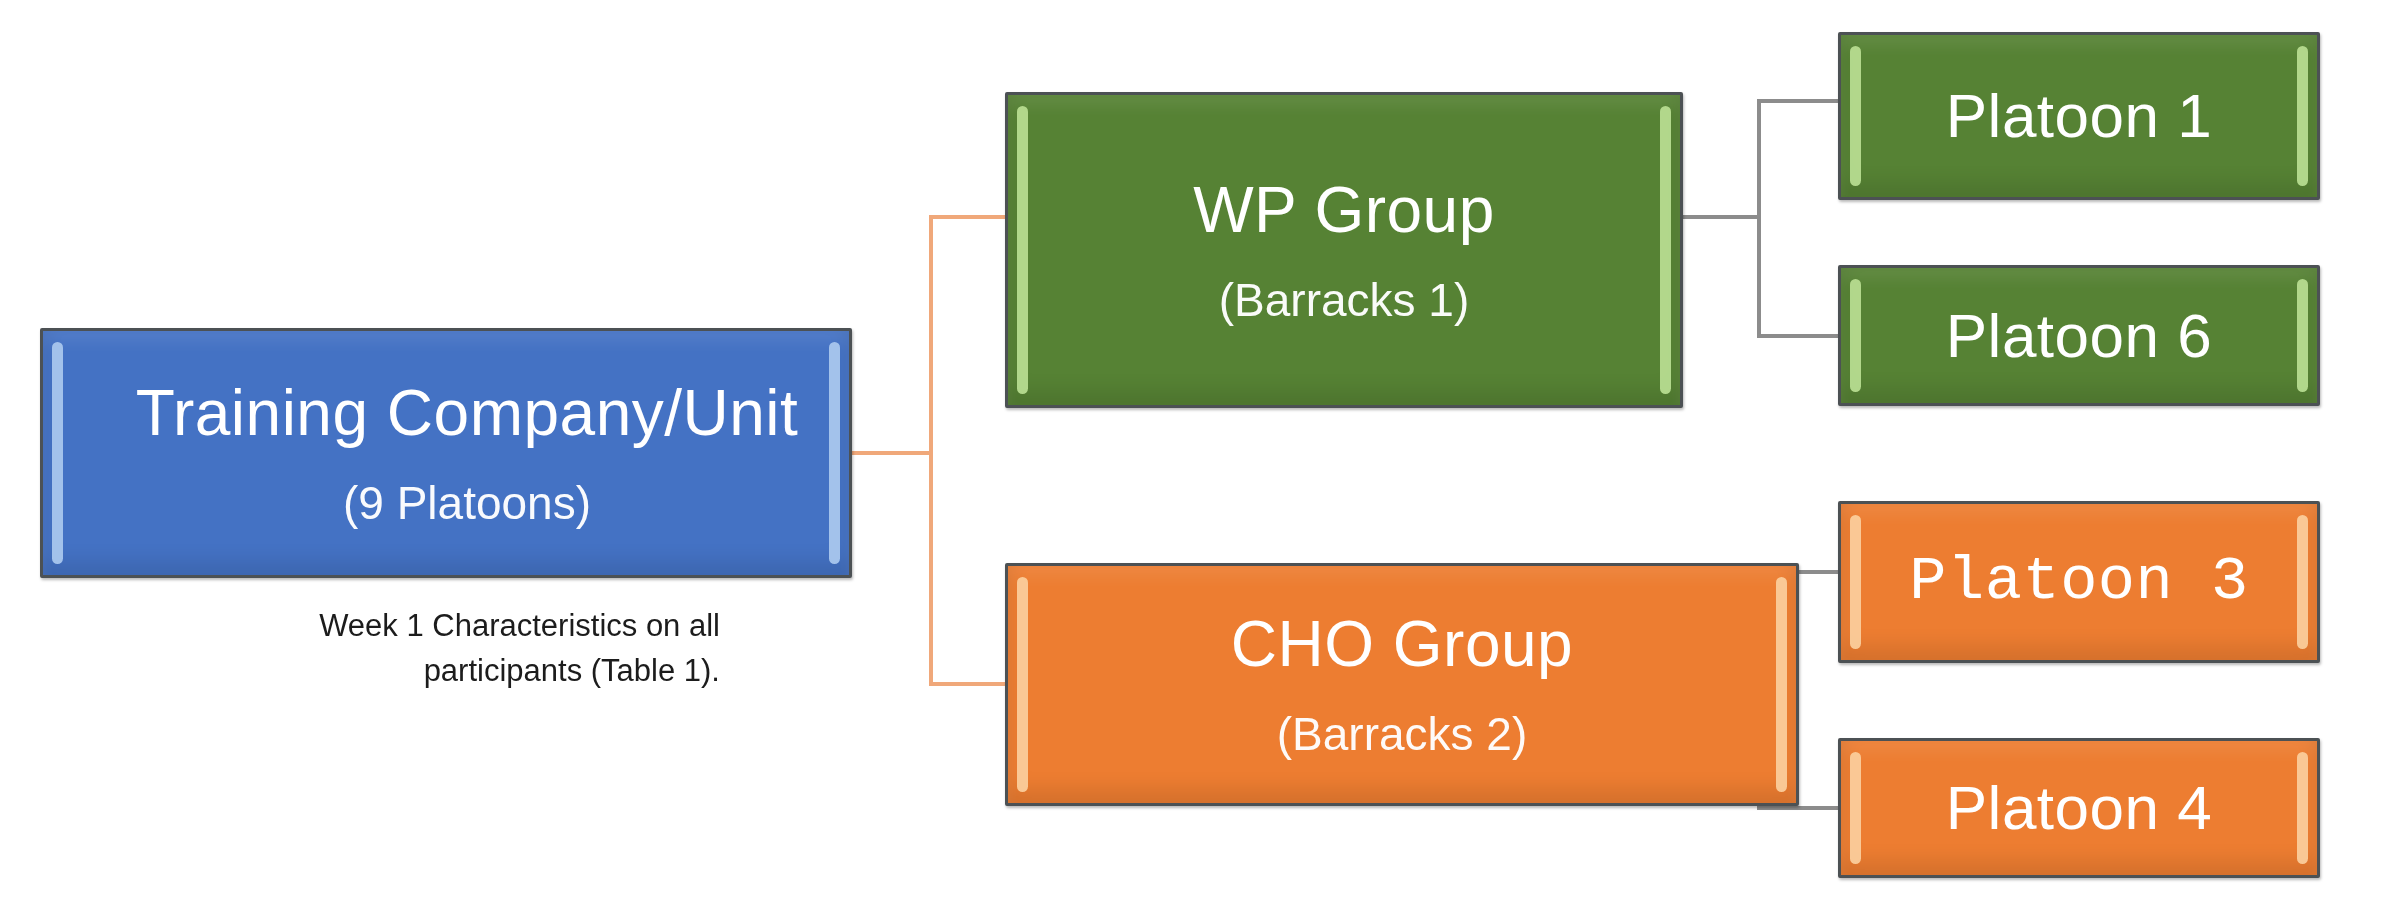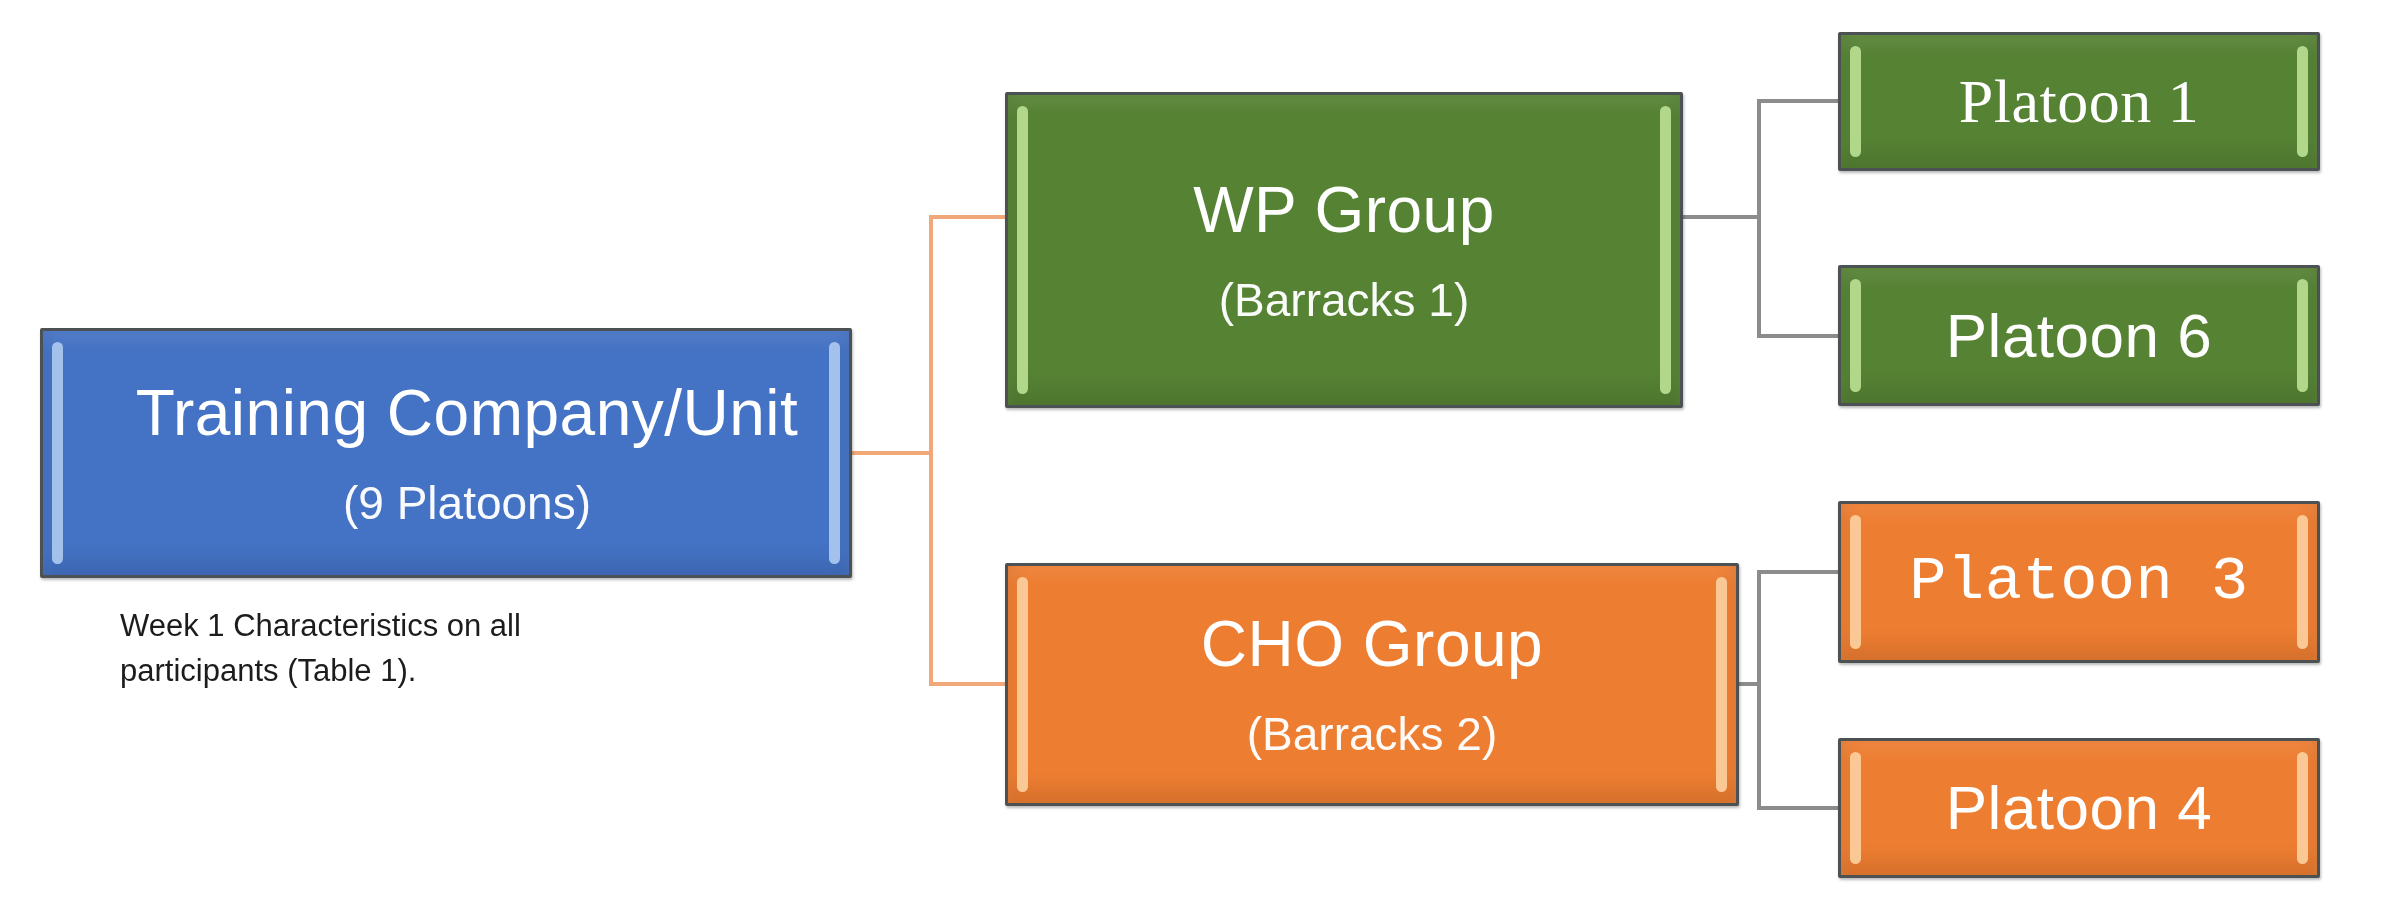--- a/index.html
+++ b/index.html
@@ -35,20 +35,21 @@
   .node--small .node__title{font-size:62px;}
   
   .seg{position:absolute;}
   .seg--o{background:var(--connector-orange,#F0A87A);}
   .seg--g{background:var(--connector-gray,#8C8C8C);}
   
   .note{
     position:absolute;left:120px;top:604px;width:600px;
     font-size:31px;line-height:1.45;color:var(--note-text,#1c1c1c);
     white-space:pre-line;
+    text-align:right;
   }
 </style>
 </head>
 <body>
 
 <div class="canvas">
 
   <div class="seg seg--o" style="left:851px;top:451px;width:82px;height:4px;"></div>
   <div class="seg seg--o" style="left:929px;top:215px;width:4px;height:471px;"></div>
   <div class="seg seg--o" style="left:929px;top:215px;width:79px;height:4px;"></div>
@@ -67,26 +68,26 @@
   <div class="node node--root" style="left:40px;top:328px;width:812px;height:250px;">
     <div class="node__title">Training Company/Unit</div>
     <div class="node__subtitle">(9 Platoons)</div>
   </div>
 
   <div class="node node--green" style="left:1005px;top:92px;width:678px;height:316px;">
     <div class="node__title">WP Group</div>
     <div class="node__subtitle">(Barracks 1)</div>
   </div>
 
-  <div class="node node--orange" style="left:1005px;top:563px;width:734px;height:243px;">
+  <div class="node node--orange" style="left:1005px;top:563px;width:794px;height:243px;">
     <div class="node__title">CHO Group</div>
     <div class="node__subtitle">(Barracks 2)</div>
   </div>
 
-  <div class="node node--green node--small" style="left:1838px;top:32px;width:482px;height:139px;font-family:Liberation Serif, serif;">
+  <div class="node node--green node--small" style="left:1838px;top:32px;width:482px;height:168px;">
     <div class="node__title">Platoon 1</div>
   </div>
 
   <div class="node node--green node--small" style="left:1838px;top:265px;width:482px;height:141px;">
     <div class="node__title">Platoon 6</div>
   </div>
 
   <div class="node node--orange node--small" style="left:1838px;top:501px;width:482px;height:162px;font-family:Liberation Mono, monospace;">
     <div class="node__title">Platoon 3</div>
   </div>

